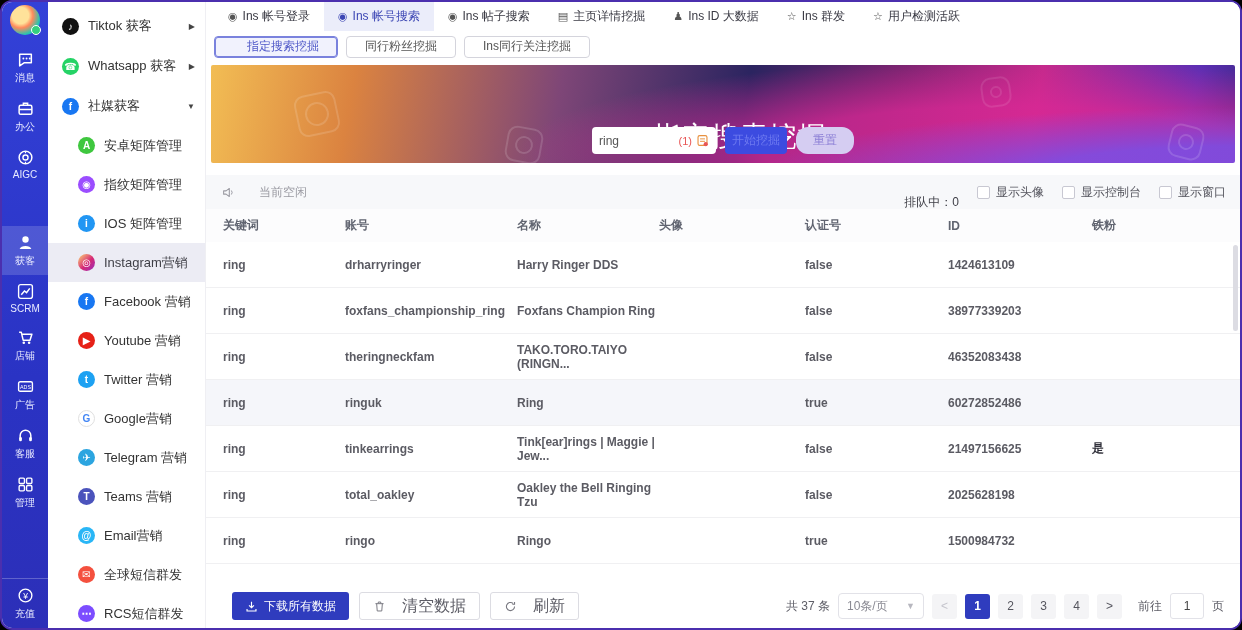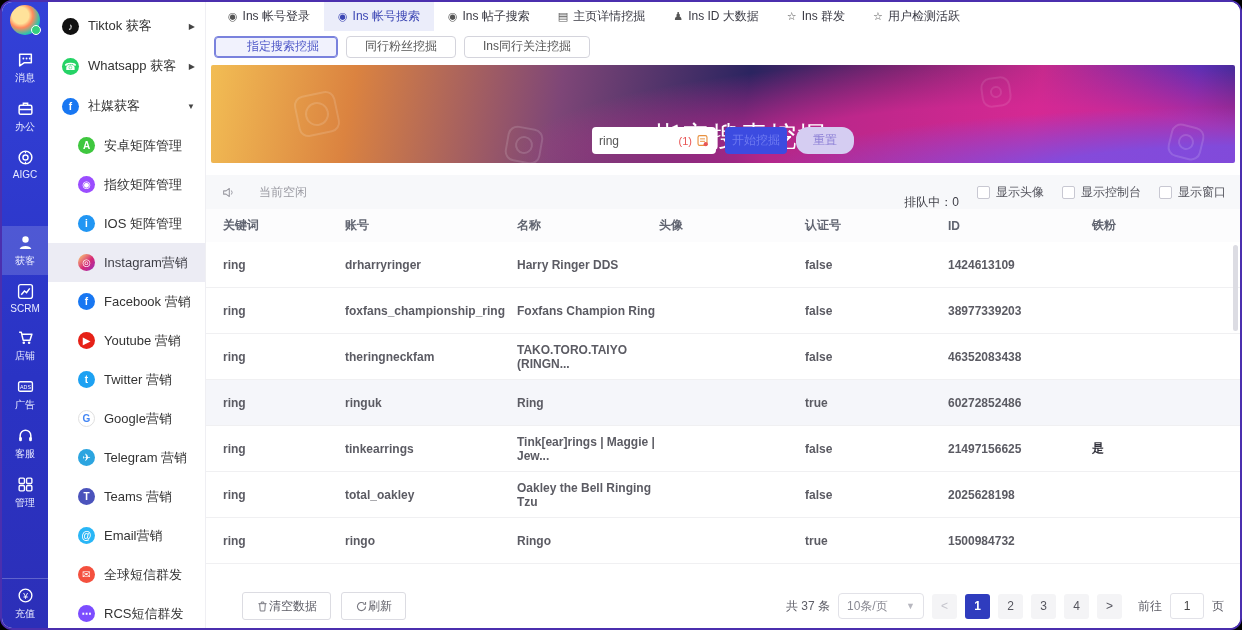--- a/index.html
+++ b/index.html
@@ -85,21 +85,21 @@
   .row.stripe { background:#f5f6fa; }
   .avatar { width:22px; height:26px; border-radius:4px; background:#b9bec9; }
   .fan-cell { color:#30303a; }
   .vscroll { position:absolute; right:2px; top:36px; width:5px; height:86px; border-radius:3px; background:#dcdce3; }
 
   
   .footer { height:40px; display:flex; align-items:center; padding:0 16px 4px 26px; flex-shrink:0; background:#fff; }
   .btn-download { height:28px; padding:0 13px; background:#2f3cbe; border:none; border-radius:3px; color:#fff;
                   font-size:12px; display:flex; align-items:center; gap:6px; cursor:pointer; }
   .btn-plain { height:28px; padding:0 13px; background:#fff; border:1px solid #dcdce2; border-radius:3px;
-               color:#5d5d66; font-size:12px; display:flex; align-items:center; gap:0; margin-left:10px; cursor:pointer; }
+               color:#5d5d66; font-size:16px; display:flex; align-items:center; gap:16px; margin-left:10px; cursor:pointer; }
   .pager { margin-left:auto; display:flex; align-items:center; gap:8px; font-size:12px; color:#5d5d66; }
   .page-size { width:86px; height:26px; border:1px solid #e2e2e8; border-radius:4px; display:flex; align-items:center;
                justify-content:space-between; padding:0 8px; color:#8a8a93; cursor:pointer; background:#fff; }
   .pg-btn { min-width:25px; height:25px; border-radius:3px; background:#f4f4f6; color:#55555e; border:none;
             display:flex; align-items:center; justify-content:center; font-size:12px; cursor:pointer; }
   .pg-btn.disabled { color:#c4c4cc; }
   .pg-btn.active { background:#2f3cbe; color:#fff; font-weight:bold; }
   .goto-input { width:34px; height:26px; border:1px solid #e2e2e8; border-radius:3px; text-align:center;
                 font-size:12px; color:#444; }
   svg.mini { width:13px; height:13px; }
@@ -436,20 +436,27 @@
             <span><span class="avatar"></span></span>
             <span>true</span>
             <span>1500984732</span>
             <span class="fan-cell"></span>
           </div>
         </div>
       <div class="vscroll"></div>
     </div>
 
     <div class="footer">
+      <button class="btn-download">
+        <svg class="mini" viewBox="0 0 16 16">
+          <path d="M8 2v7M5 6.5L8 9.5l3-3" fill="none" stroke="#fff" stroke-width="1.4"></path>
+          <path d="M2.5 11v2.5h11V11" fill="none" stroke="#fff" stroke-width="1.4"></path>
+        </svg>
+        <span>下载所有数据</span>
+      </button>
       <button class="btn-plain">
         <svg class="mini" viewBox="0 0 16 16">
           <path d="M3 4.5h10M6.5 4V2.5h3V4M4.5 4.5l.7 9h5.6l.7-9" fill="none" stroke="#77777f" stroke-width="1.2"></path>
         </svg>
         <span>清空数据</span>
       </button>
       <button class="btn-plain">
         <svg class="mini" viewBox="0 0 16 16">
           <path d="M13 8a5 5 0 11-1.8-3.8M13 2.5v2.7h-2.7" fill="none" stroke="#77777f" stroke-width="1.3"></path>
         </svg>

